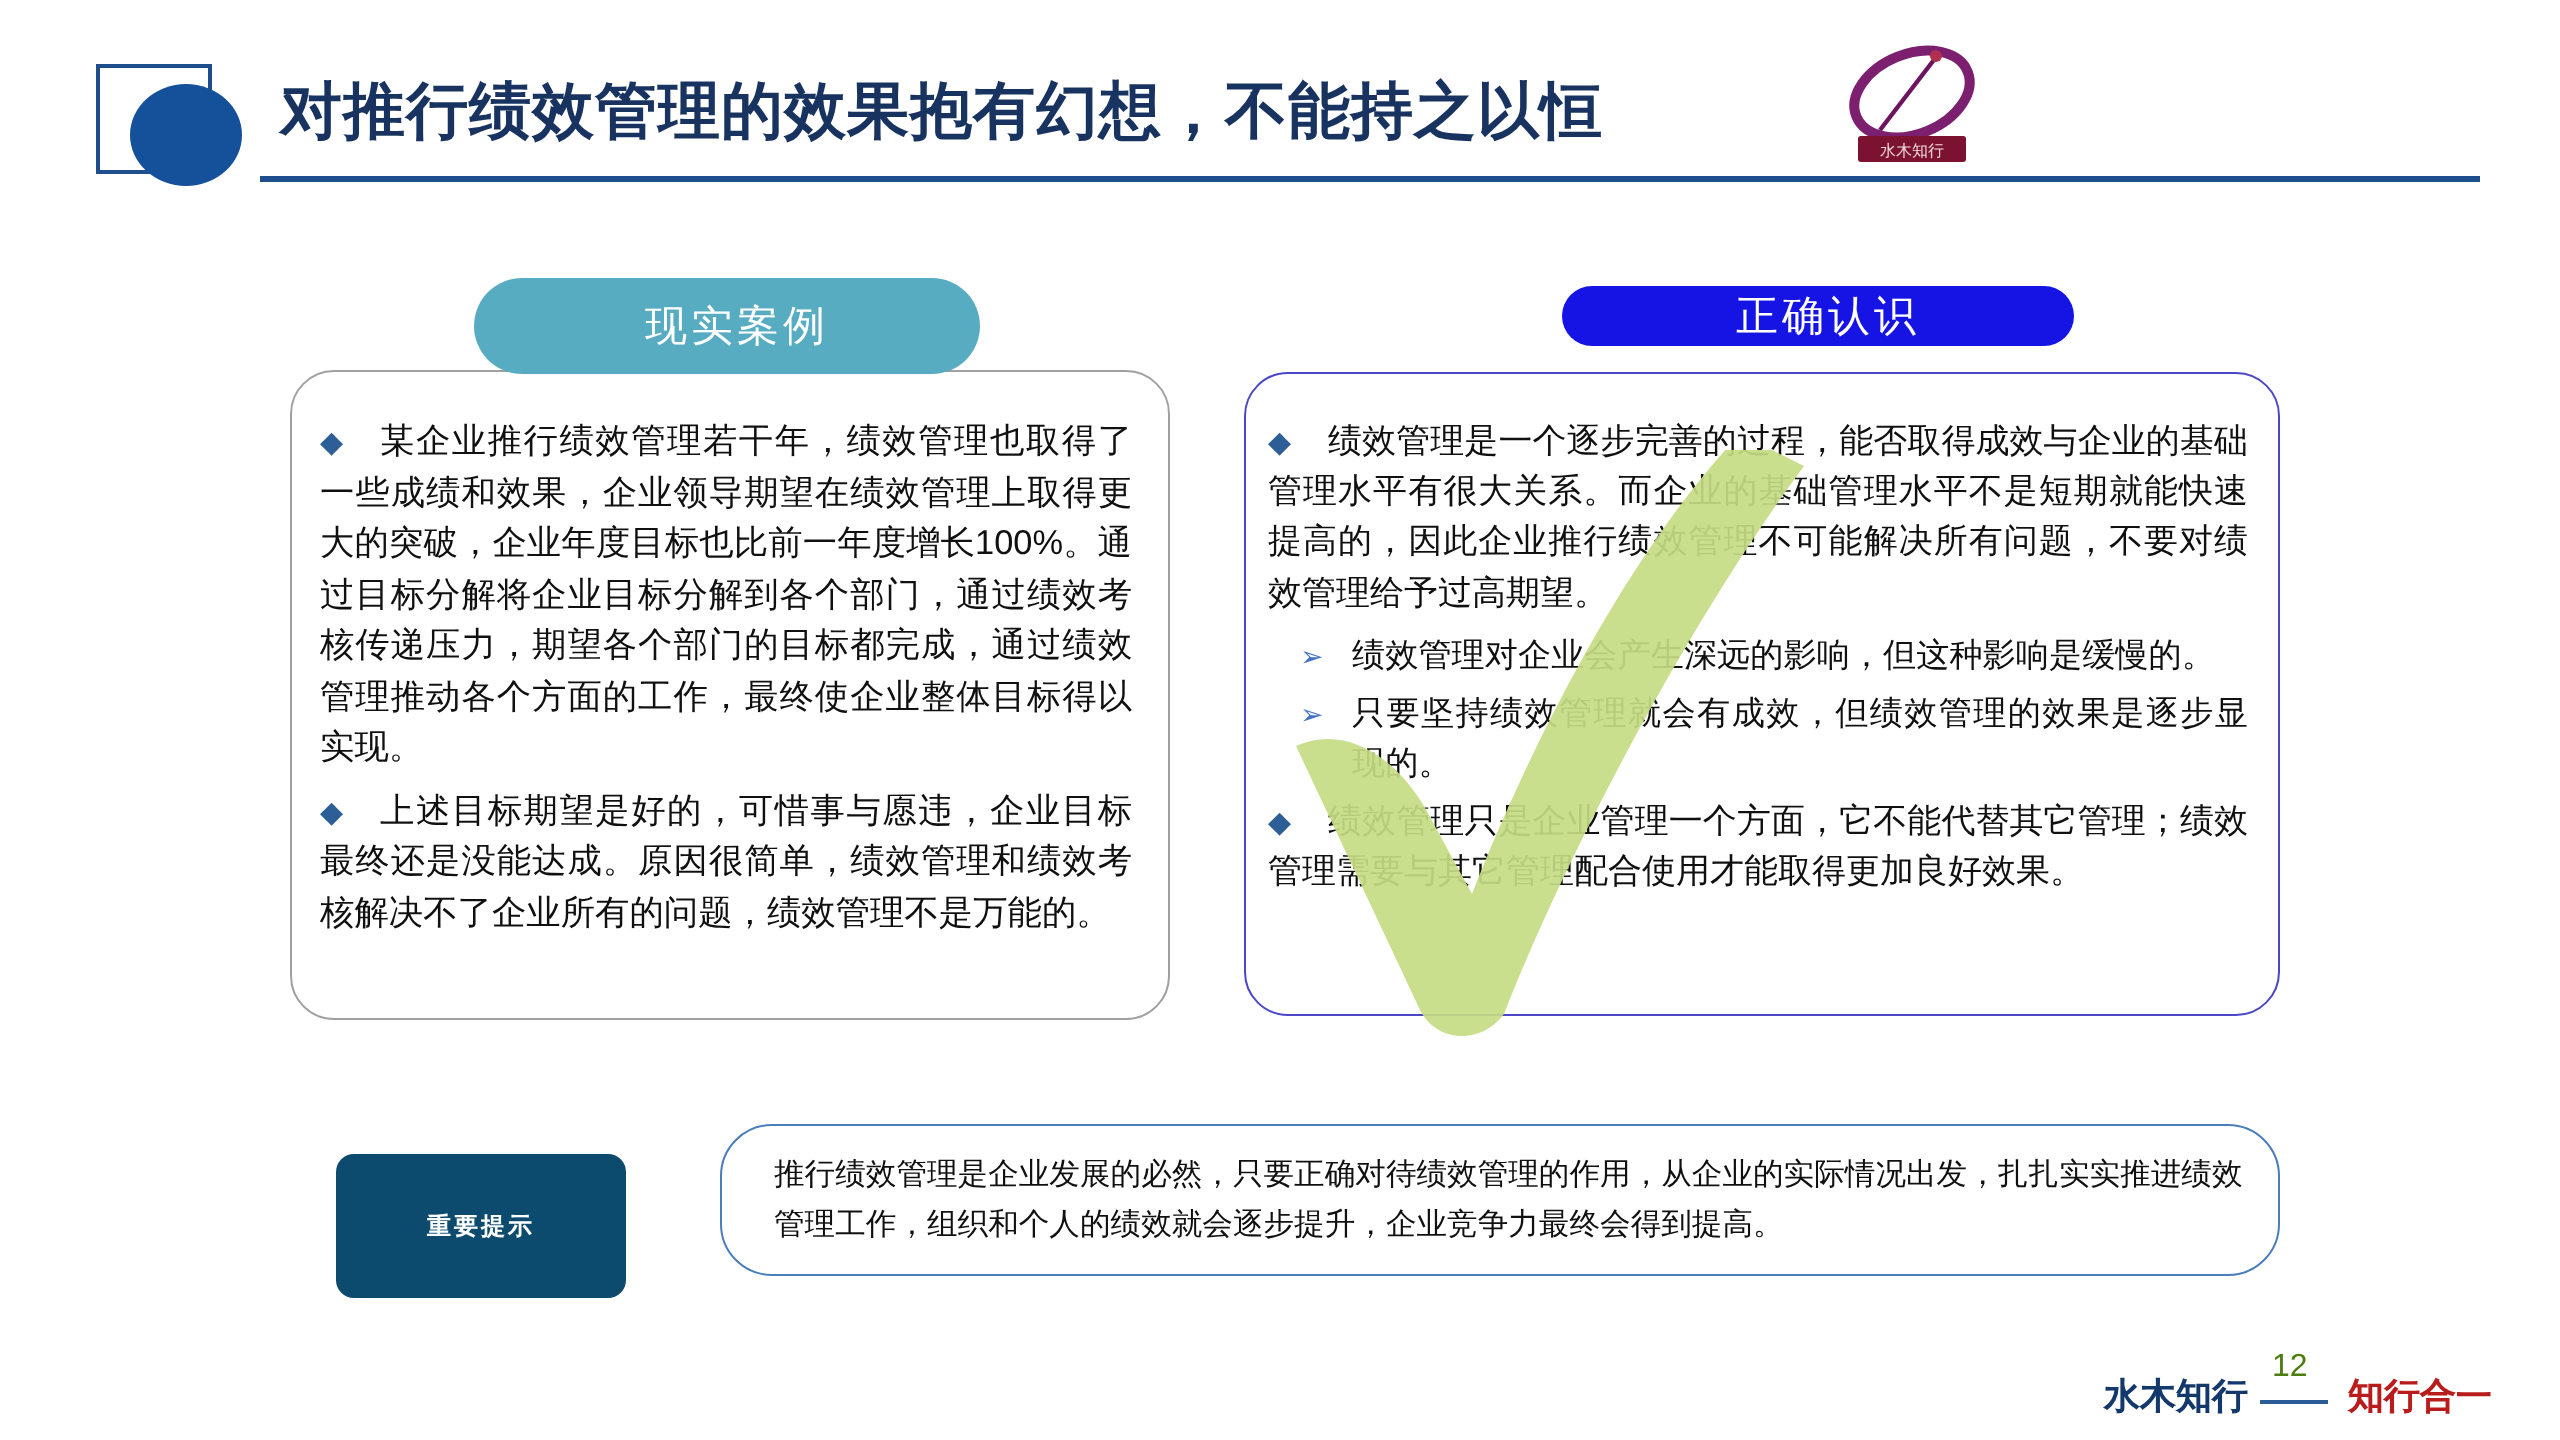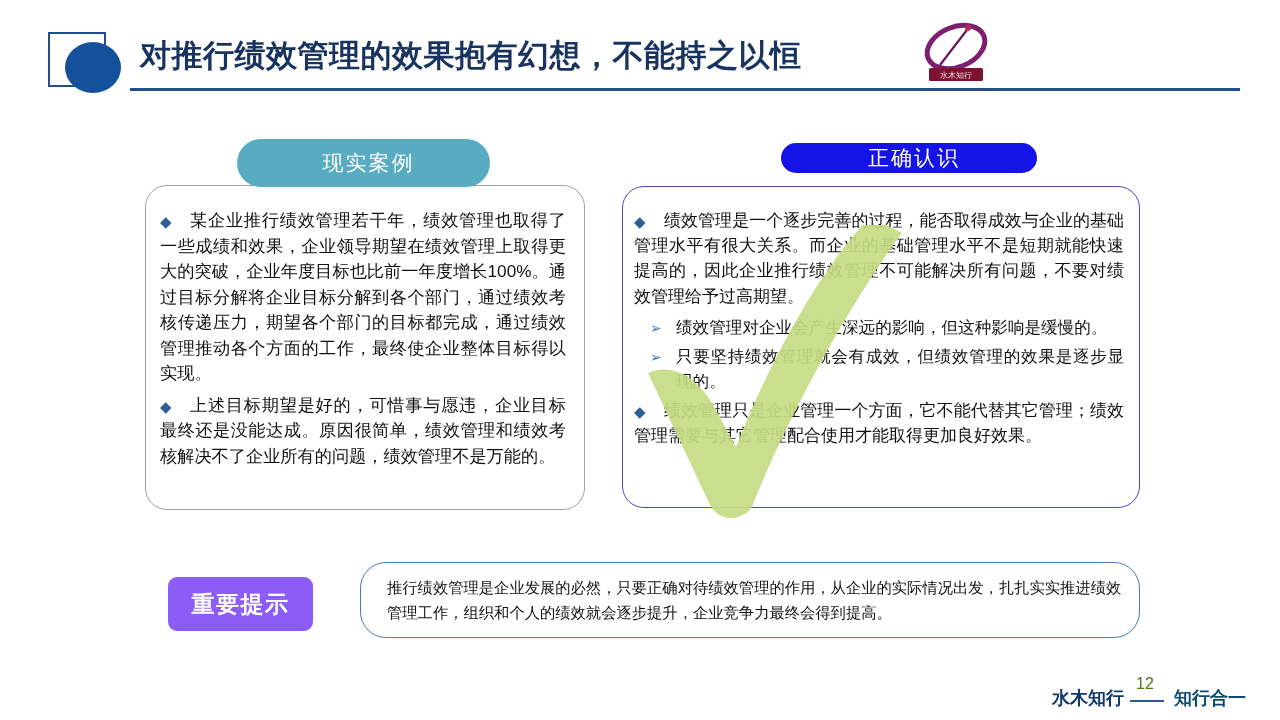--- a/index.html
+++ b/index.html
@@ -172,25 +172,25 @@
     left: 640px; top: 225px;
     width: 300px; height: 300px;
     pointer-events: none;
     z-index: 3;
   }
 
   
   #note-badge {
     position: absolute;
     left: 168px; top: 577px;
-    width: 145px; height: 54px;
+    width: 145px; height: 72px;
     border-radius: 9px;
-    background: #8b5cf6;
+    background: #0c4a6e;
     color: #ffffff;
-    font-size: 23px;
+    font-size: 12px;
     font-weight: bold;
     display: flex;
     align-items: center;
     justify-content: center;
     letter-spacing: 1.5px;
   }
   #note-box {
     position: absolute;
     left: 360px; top: 562px;
     width: 780px; height: 76px;
@@ -218,21 +218,21 @@
     font-size: 18px;
     font-weight: bold;
     color: #13386B;
     white-space: nowrap;
   }
   #footer-right {
     position: absolute;
     left: 134px; top: 2px;
     font-size: 18px;
     font-weight: bold;
-    color: #0c4a6e;
+    color: #b91c1c;
     white-space: nowrap;
   }
   #footer-page {
     position: absolute;
     left: 96px; top: -9px;
     font-size: 16px;
     color: #4d7c0f;
   }
   #footer-underline {
     position: absolute;

